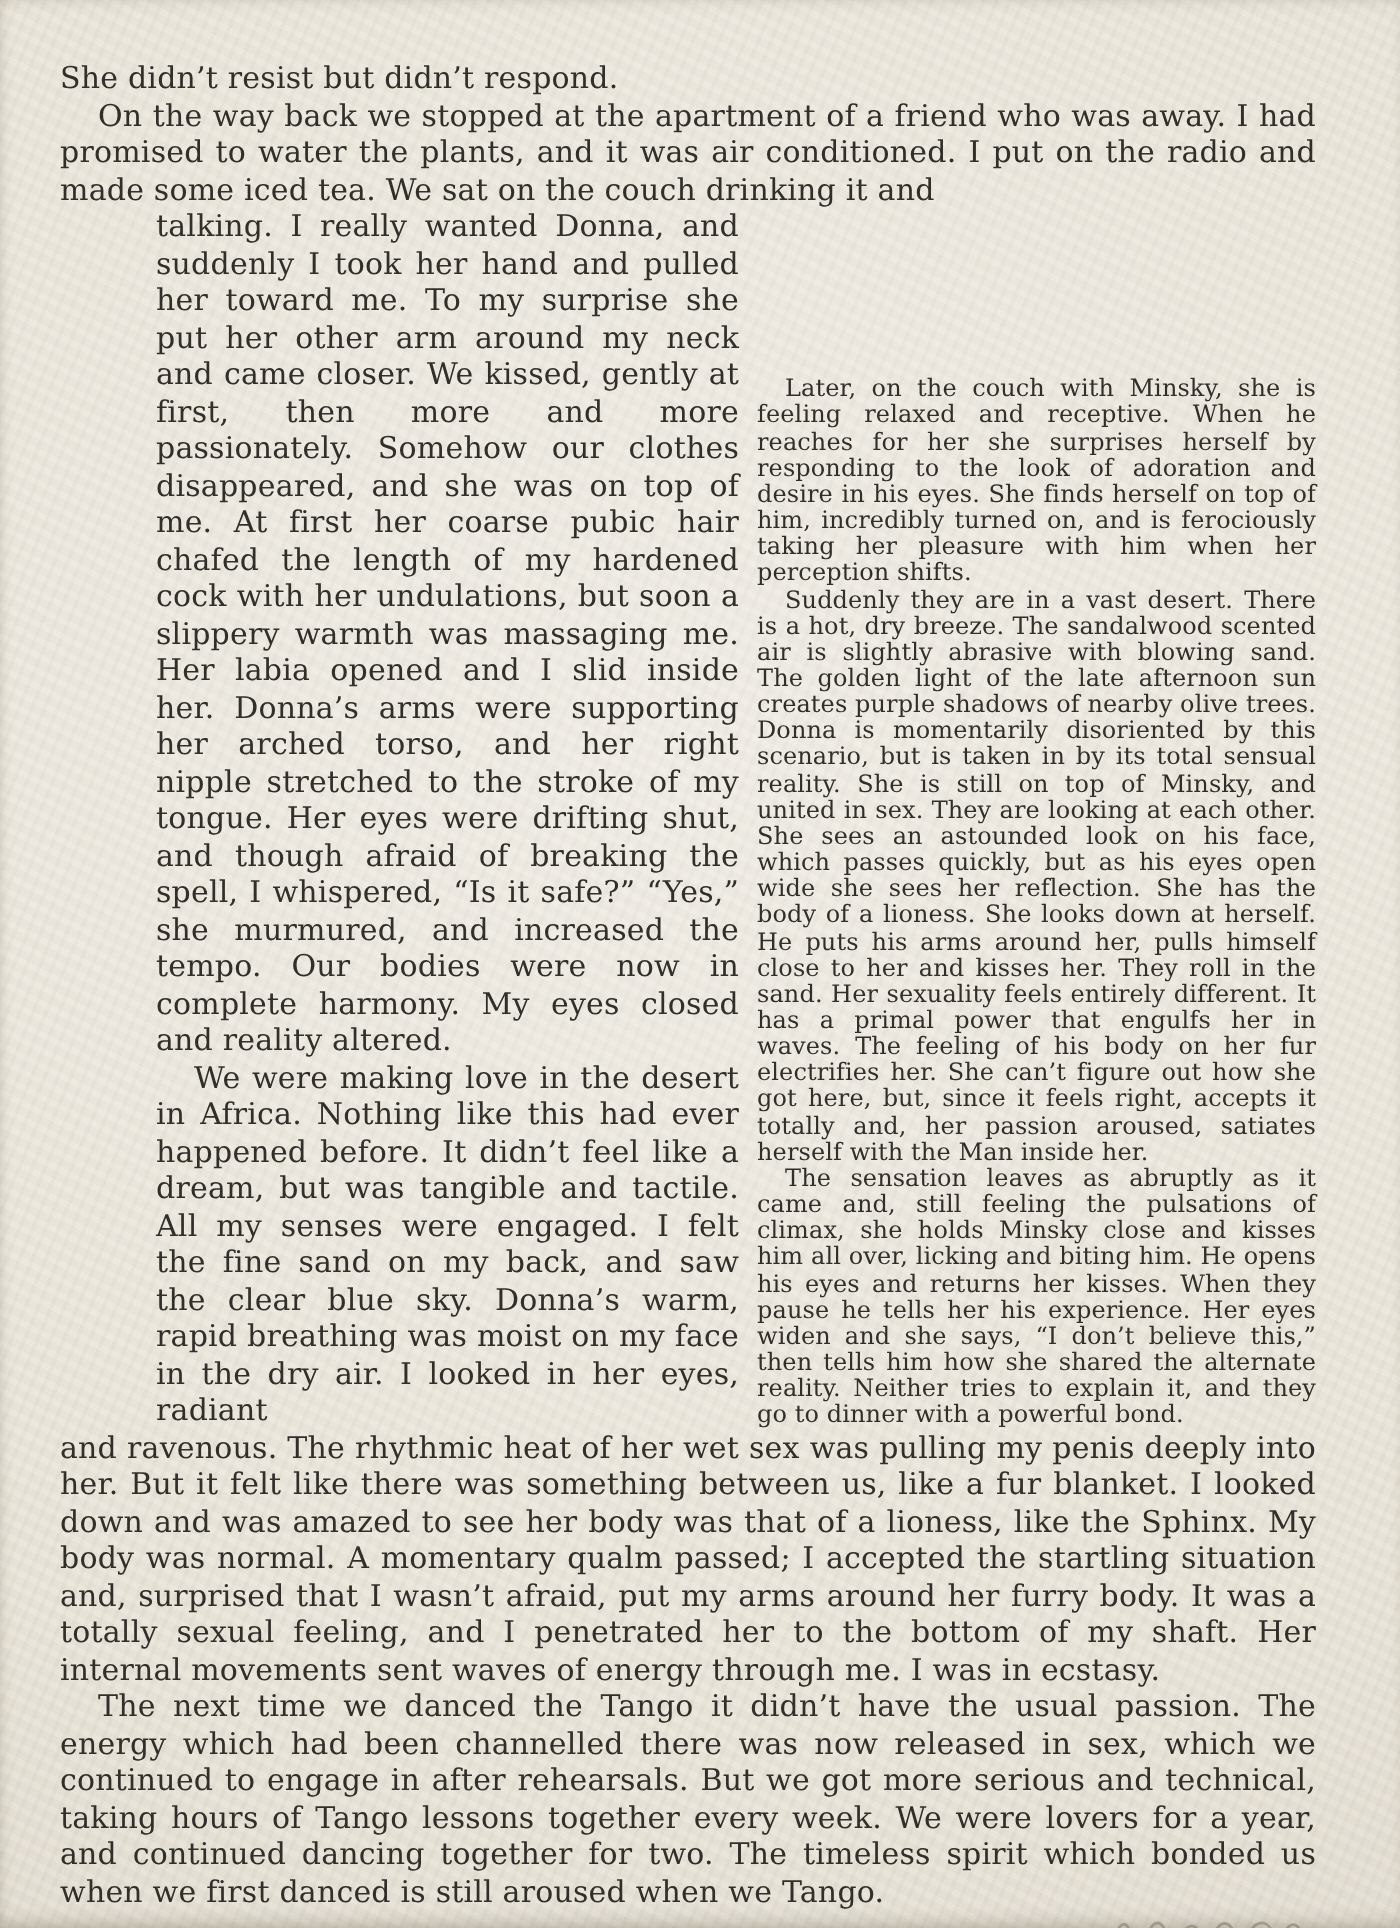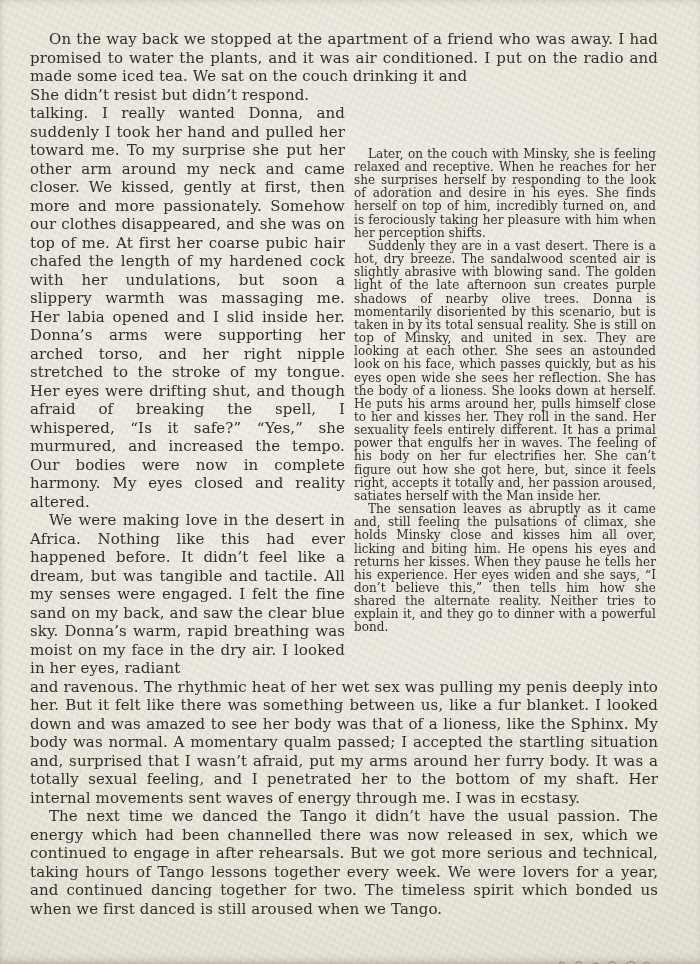--- a/index.html
+++ b/index.html
@@ -42,22 +42,23 @@
   }
   .para.small {
     font-size: 12px;
     line-height: 13.15px;
     letter-spacing: 0.05px;
   }
   .para.indent { text-indent: 19px; }
   .col.inset .para.indent { text-indent: 14px; }
   .columns {
     display: flex;
-    align-items: center;
+    align-items: flex-end;
     gap: 9px;
+    margin-left: 48px;
   }
   .col.left  { width: 315px; }
   .col.inset { width: 302px; padding-top: 1px; }
   .script-fragment {
     position: absolute;
     left: 552px;
     top: 950px;
     width: 100px;
     height: 14px;
     opacity: 0.45;
@@ -65,22 +66,22 @@
   }
 </style>
 </head>
 <body>
 
 <div class="page">
   <div class="text-area">
 
     <section class="block top">
 
-    <p class="para main indent">On the way back we stopped at the apartment of a friend who was away.  I had promised to water the plants, and it was air conditioned.  I put on the radio and made some iced tea.  We sat on the couch drinking it and</p>
-        <p class="para main">She didn’t resist but didn’t respond.</p>
+    <p class="para main">She didn’t resist but didn’t respond.</p>
+        <p class="para main indent">On the way back we stopped at the apartment of a friend who was away.  I had promised to water the plants, and it was air conditioned.  I put on the radio and made some iced tea.  We sat on the couch drinking it and</p>
       </section>
 
     <section class="columns">
       <div class="col left">
 
       <p class="para main">talking.  I really wanted Donna, and suddenly I took her hand and pulled her toward me.  To my surprise she put her other arm around my neck and came closer.  We kissed, gently at first, then more and more passionately.  Somehow our clothes disappeared, and she was on top of me.  At first her coarse pubic hair chafed the length of my hardened cock with her undulations, but soon a slippery warmth was massaging me.  Her labia opened and I slid inside her.  Donna’s arms were supporting her arched torso, and her right nipple stretched to the stroke of my tongue.  Her eyes were drifting shut, and though afraid of breaking the spell, I whispered, “Is it safe?” “Yes,” she murmured, and increased the tempo.  Our bodies were now in complete harmony.  My eyes closed and reality altered.</p>
           <p class="para main indent">We were making love in the desert in Africa.  Nothing like this had ever happened before.  It didn’t feel like a dream, but was tangible and tactile.  All my senses were engaged.  I felt the fine sand on my back, and saw the clear blue sky.  Donna’s warm, rapid breathing was moist on my face in the dry air.  I looked in her eyes, radiant</p>
         </div>
       <aside class="col inset">
 

